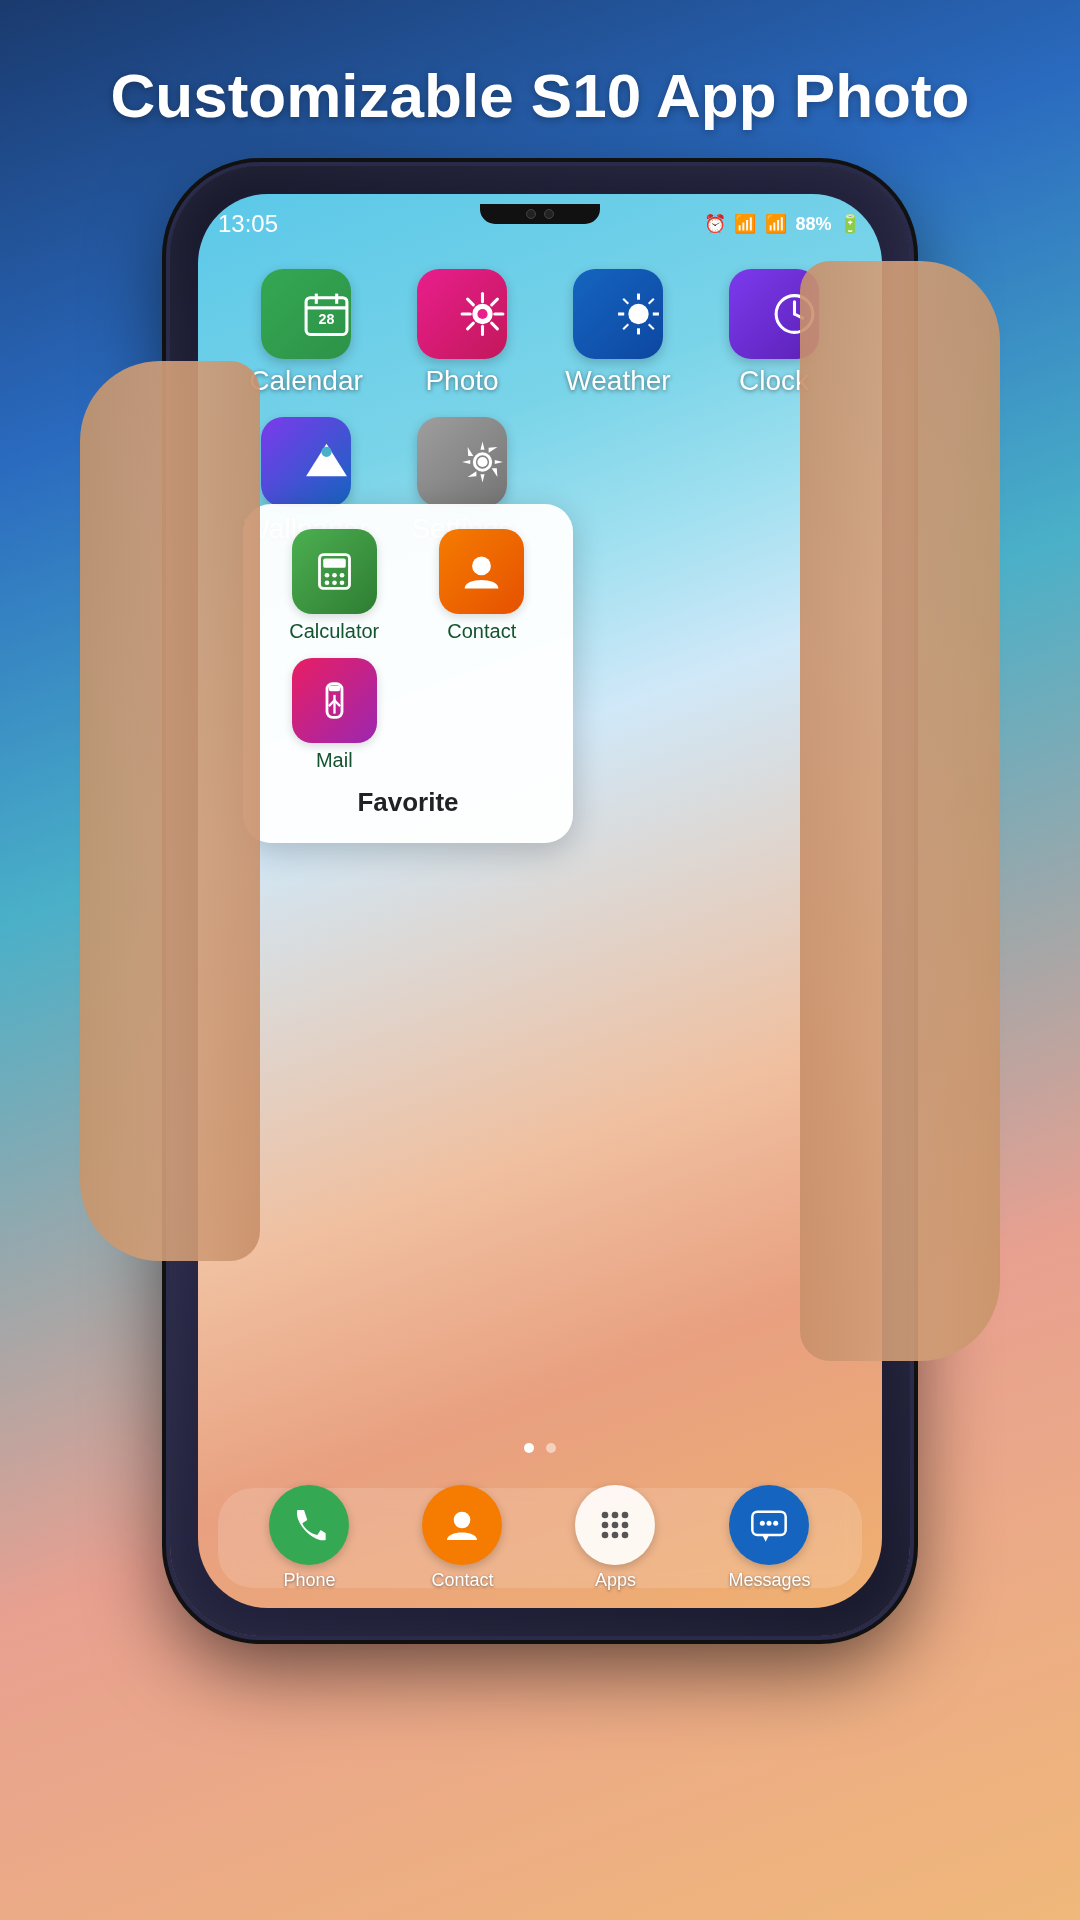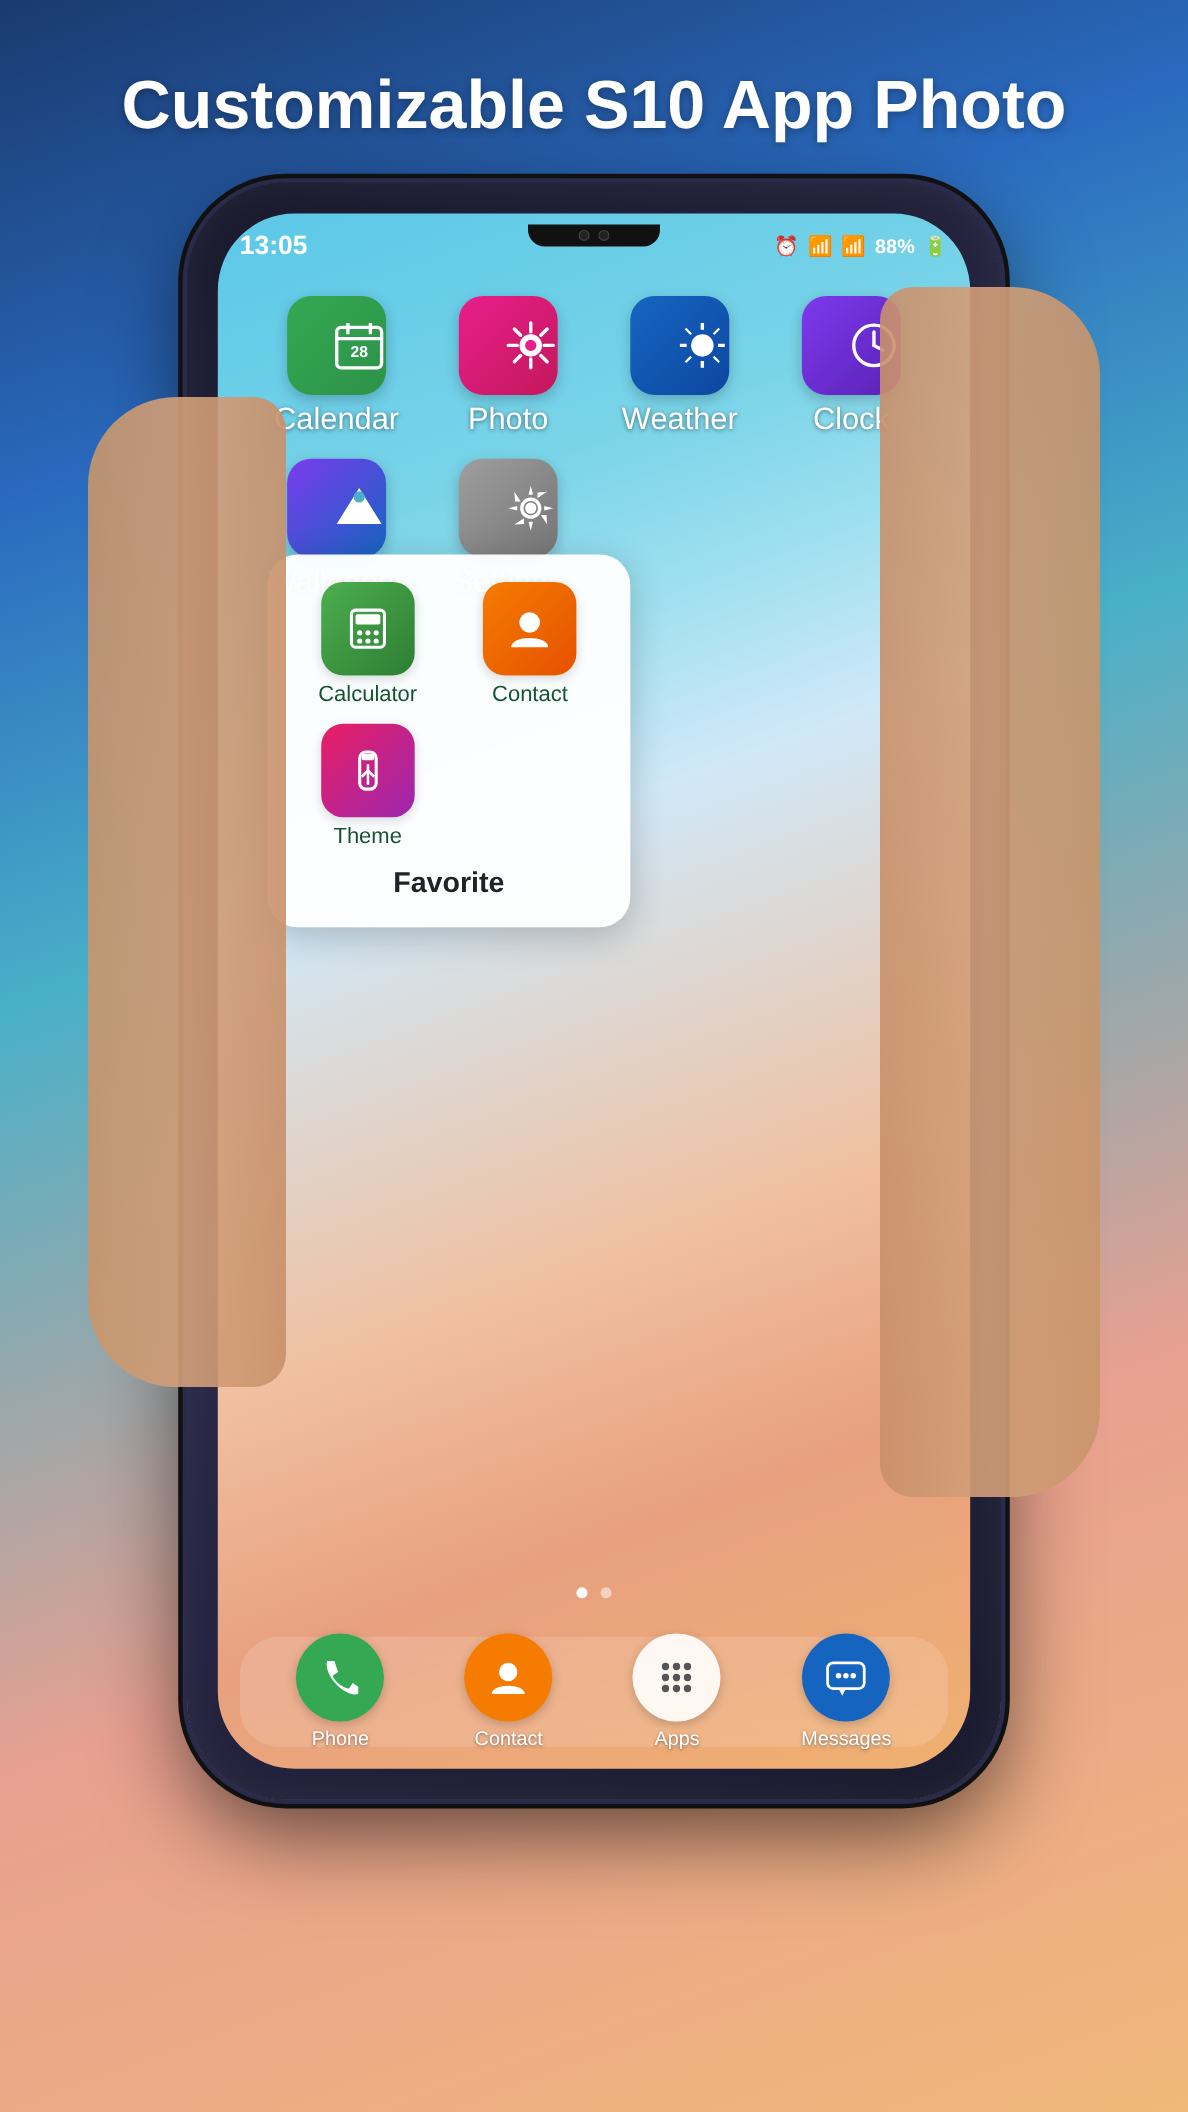--- a/index.html
+++ b/index.html
@@ -99,21 +99,21 @@
       align-items: center;
       justify-content: space-between;
       z-index: 10;
       color: white;
       font-size: 22px;
       font-weight: 600;
     }
 
     .status-time {
       font-size: 24px;
-      font-weight: 700;
+      font-weight: 400;
     }
 
     .status-icons {
       display: flex;
       align-items: center;
       gap: 8px;
       font-size: 18px;
     }
 
     
@@ -471,21 +471,21 @@
 
           <div class="fav-item fav-single">
             <div class="fav-icon fav-theme">
               <svg width="45" height="45" viewBox="0 0 48 48" fill="white">
                 <rect x="16" y="6" width="16" height="36" rx="6" fill="none" stroke="white" stroke-width="3"></rect>
                 <rect x="18" y="8" width="12" height="6" rx="2" fill="white"></rect>
                 <line x1="24" y1="18" x2="24" y2="38" stroke="white" stroke-width="2.5"></line>
                 <path d="M18 30 L24 24 L30 30" fill="none" stroke="white" stroke-width="2.5"></path>
               </svg>
             </div>
-            <span class="fav-label">Theme</span>
+            <span class="fav-label">Mail</span>
           </div>
         </div>
 
         <div class="favorite-title">Favorite</div>
       </div>
 
       <div class="page-dots">
         <div class="dot active"></div>
         <div class="dot"></div>
       </div>

